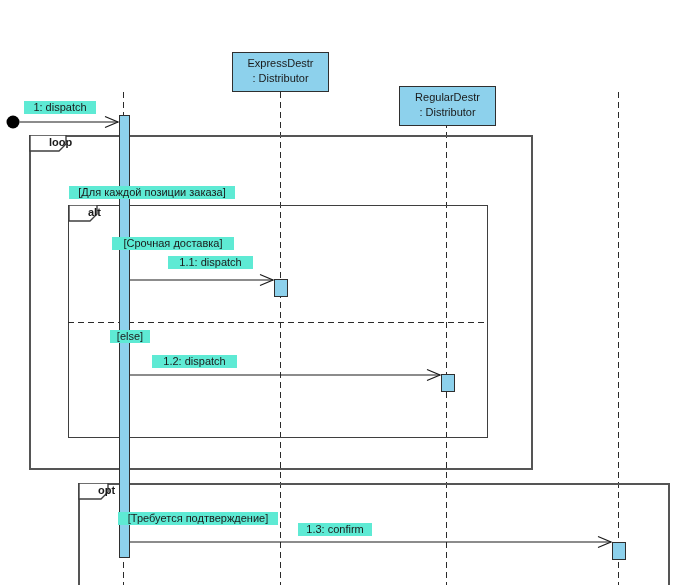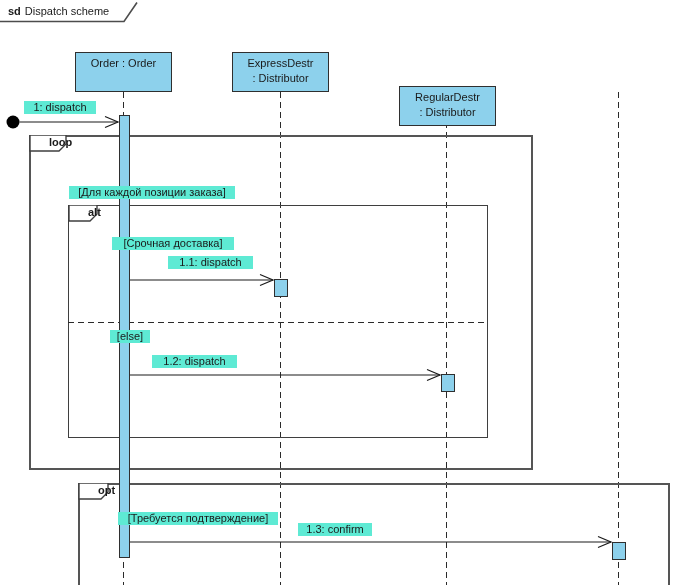--- a/index.html
+++ b/index.html
@@ -92,26 +92,20 @@
   #act-message { left: 612px; top: 542px; width: 14px; height: 18px; }
 
   
   #arrows { left: 0; top: 0; pointer-events: none; }
 </style>
 </head>
 <body>
 
 <div class="canvas">
 
-  <div class="abs title-tab">
-    <svg width="150" height="25">
-      <path d="M0,21.5 H124 L137,2.5" fill="none" stroke="#4d4d4d" stroke-width="1.6"></path>
-    </svg>
-    <span class="txt"><b>sd</b><span>Dispatch scheme</span></span>
-  </div>
 
   <div class="abs lifeline" id="line-order"></div>
   <div class="abs lifeline" id="line-express"></div>
   <div class="abs lifeline" id="line-regular"></div>
   <div class="abs lifeline" id="line-message"></div>
 
   <div class="abs frame" id="frame-loop"></div>
   <div class="abs frame" id="frame-alt"></div>
   <div class="abs alt-separator"></div>
   <div class="abs frame" id="frame-opt"></div>
@@ -163,24 +157,20 @@
       <line x1="130" y1="542" x2="611" y2="542" stroke="#1a1a1a" stroke-width="1.2"></line>
       <polyline points="598,536.5 611,542 598,547.5" fill="none" stroke="#1a1a1a" stroke-width="1.2"></polyline>
     </g>
   </svg>
 
   <div class="abs msg-label" id="mlabel-1">1: dispatch</div>
   <div class="abs msg-label" id="mlabel-11">1.1: dispatch</div>
   <div class="abs msg-label" id="mlabel-12">1.2: dispatch</div>
   <div class="abs msg-label" id="mlabel-13">1.3: confirm</div>
 
-  <div class="abs head" id="head-order">
-    <div>Order : Order</div>
-    <div></div>
-  </div>
   <div class="abs head" id="head-express">
     <div>ExpressDestr</div>
     <div>: Distributor</div>
   </div>
   <div class="abs head" id="head-regular">
     <div>RegularDestr</div>
     <div>: Distributor</div>
   </div>
 
 </div>

